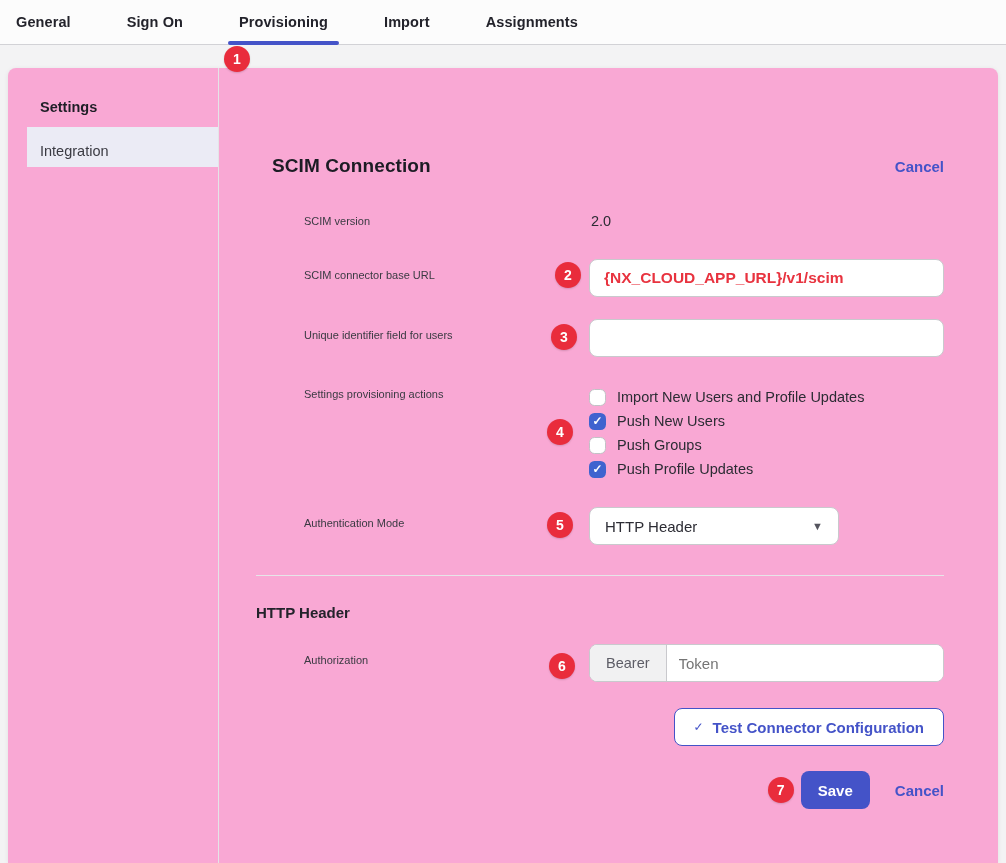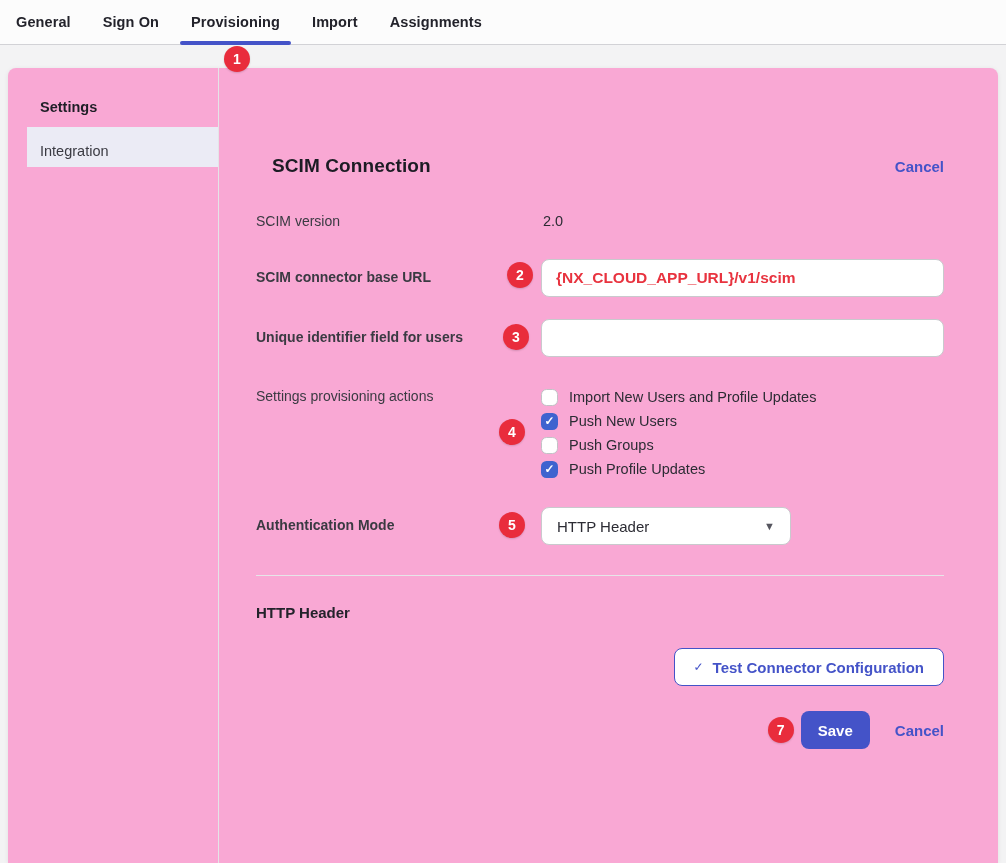--- a/index.html
+++ b/index.html
@@ -12,21 +12,21 @@
   }
   
   .tabbar {
     position: relative;
     height: 44px;
     background: #fcfcfc;
     border-bottom: 1px solid #d2d2d6;
     display: flex;
     align-items: stretch;
     padding-left: 16px;
-    gap: 32px;
+    gap: 56px;
     z-index: 2;
   }
   .tab {
     position: relative;
     display: flex;
     align-items: center;
     font-size: 14.5px;
     font-weight: 700;
     color: #23232b;
     cursor: pointer;
@@ -111,31 +111,32 @@
     color: #4453c8;
     font-size: 15px;
     font-weight: 700;
     cursor: pointer;
     text-decoration: none;
   }
   .row { display: flex; }
   .row-label {
     width: 285px;
     flex: none;
-    font-size: 14px;
+    font-size: 11px;
     color: #3a3a42;
+    margin-left: 48px;
   }
   .row-control { flex: 1; position: relative; }
   .mt-version { margin-top: 34px; height: 18px; align-items: center; }
   .mt-baseurl { margin-top: 29px; }
   .mt-unique  { margin-top: 22px; }
   .mt-checks  { margin-top: 28px; }
   .mt-auth    { margin-top: 26px; }
   .mt-authz   { margin-top: 22px; }
-  .pt-10 { padding-top: 10px; font-weight: bold; }
+  .pt-10 { padding-top: 10px; }
   .pt-3  { padding-top: 3px; }
   .static-value { font-size: 14.5px; color: #2c2c34; padding-left: 2px; }
   .text-input {
     width: 100%;
     box-sizing: border-box;
     height: 38px;
     border: 1px solid #c9c9cd;
     border-radius: 8px;
     padding: 17px 14px;
     font-size: 15px;
@@ -381,20 +382,30 @@
           <span>HTTP Header</span>
           <span class="caret">▼</span>
         </div>
       </div>
     </div>
 
     <hr class="divider">
 
     <h2 class="subsection-title">HTTP Header</h2>
 
+    <div class="row mt-authz">
+      <div class="row-label pt-10">Authorization</div>
+      <div class="row-control">
+        <div class="badge ctl-badge b6">6</div>
+        <div class="input-group">
+          <span class="input-prefix">Bearer</span>
+          <input type="text" placeholder="Token" style="">
+        </div>
+      </div>
+    </div>
 
     <div class="test-row">
       <button class="btn-outline">
         <span class="check-icon">✓</span>
         <span>Test Connector Configuration</span>
       </button>
     </div>
 
     <div class="save-row">
       <div class="badge">7</div>

